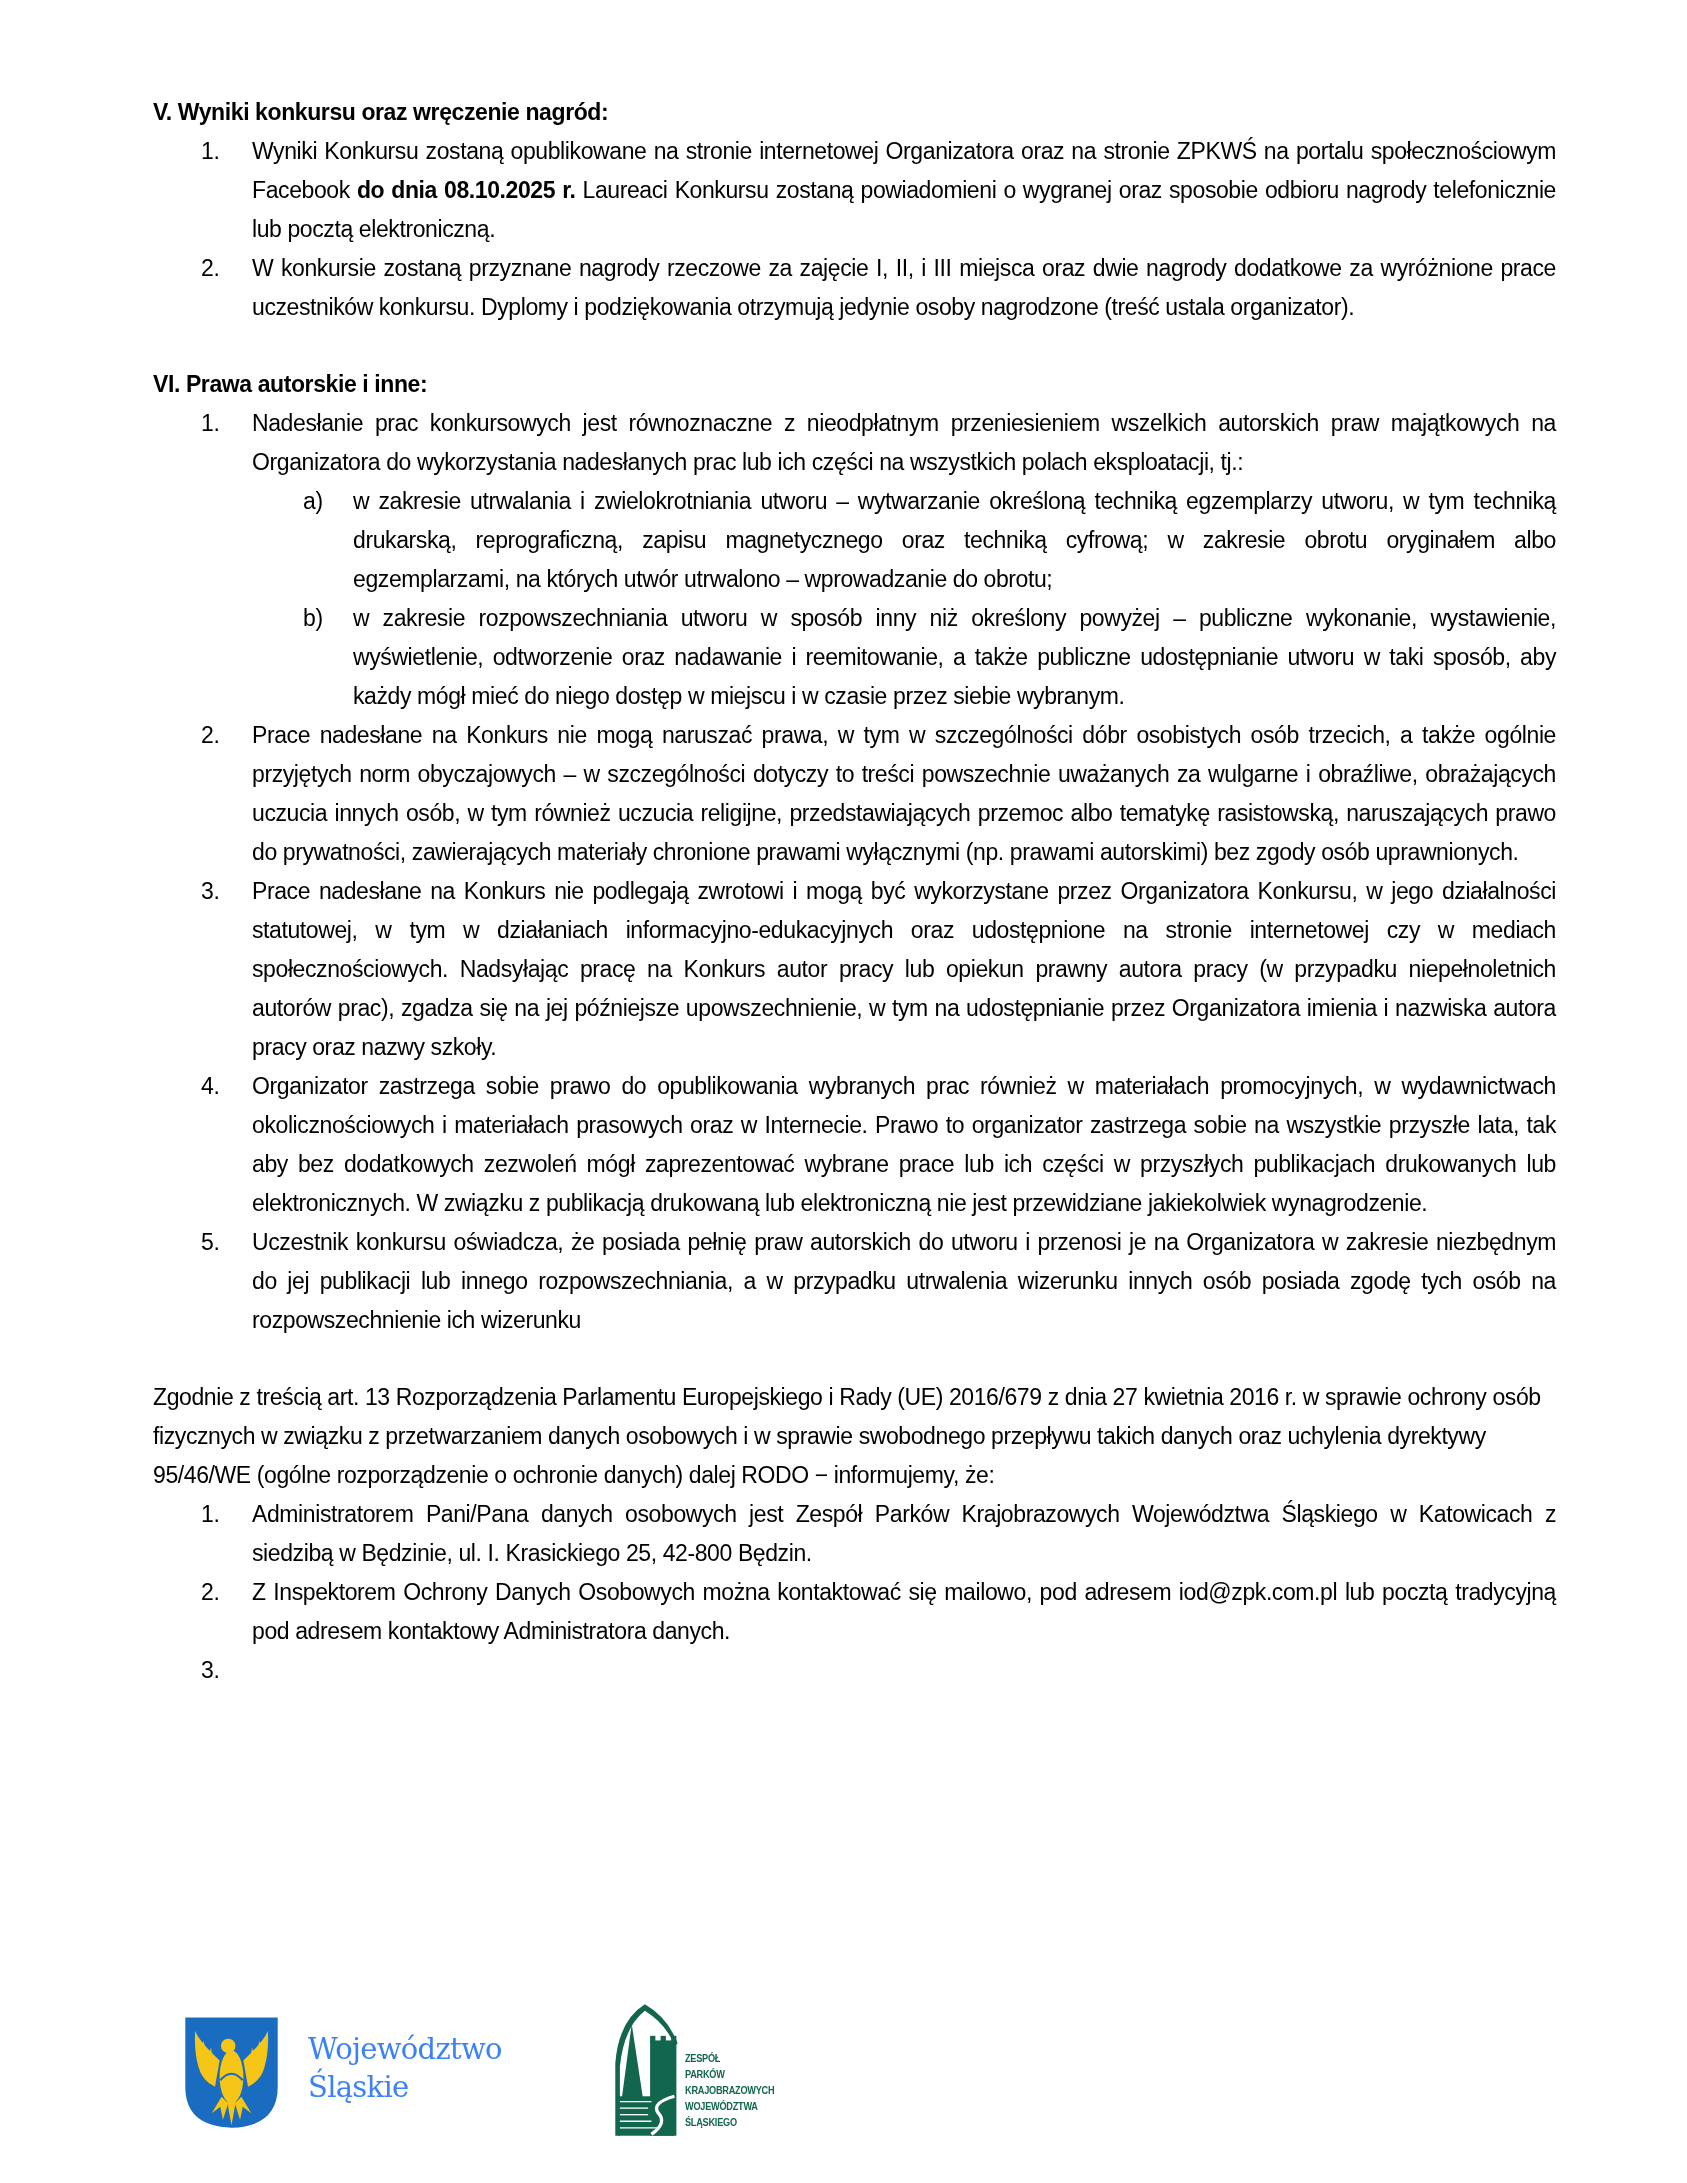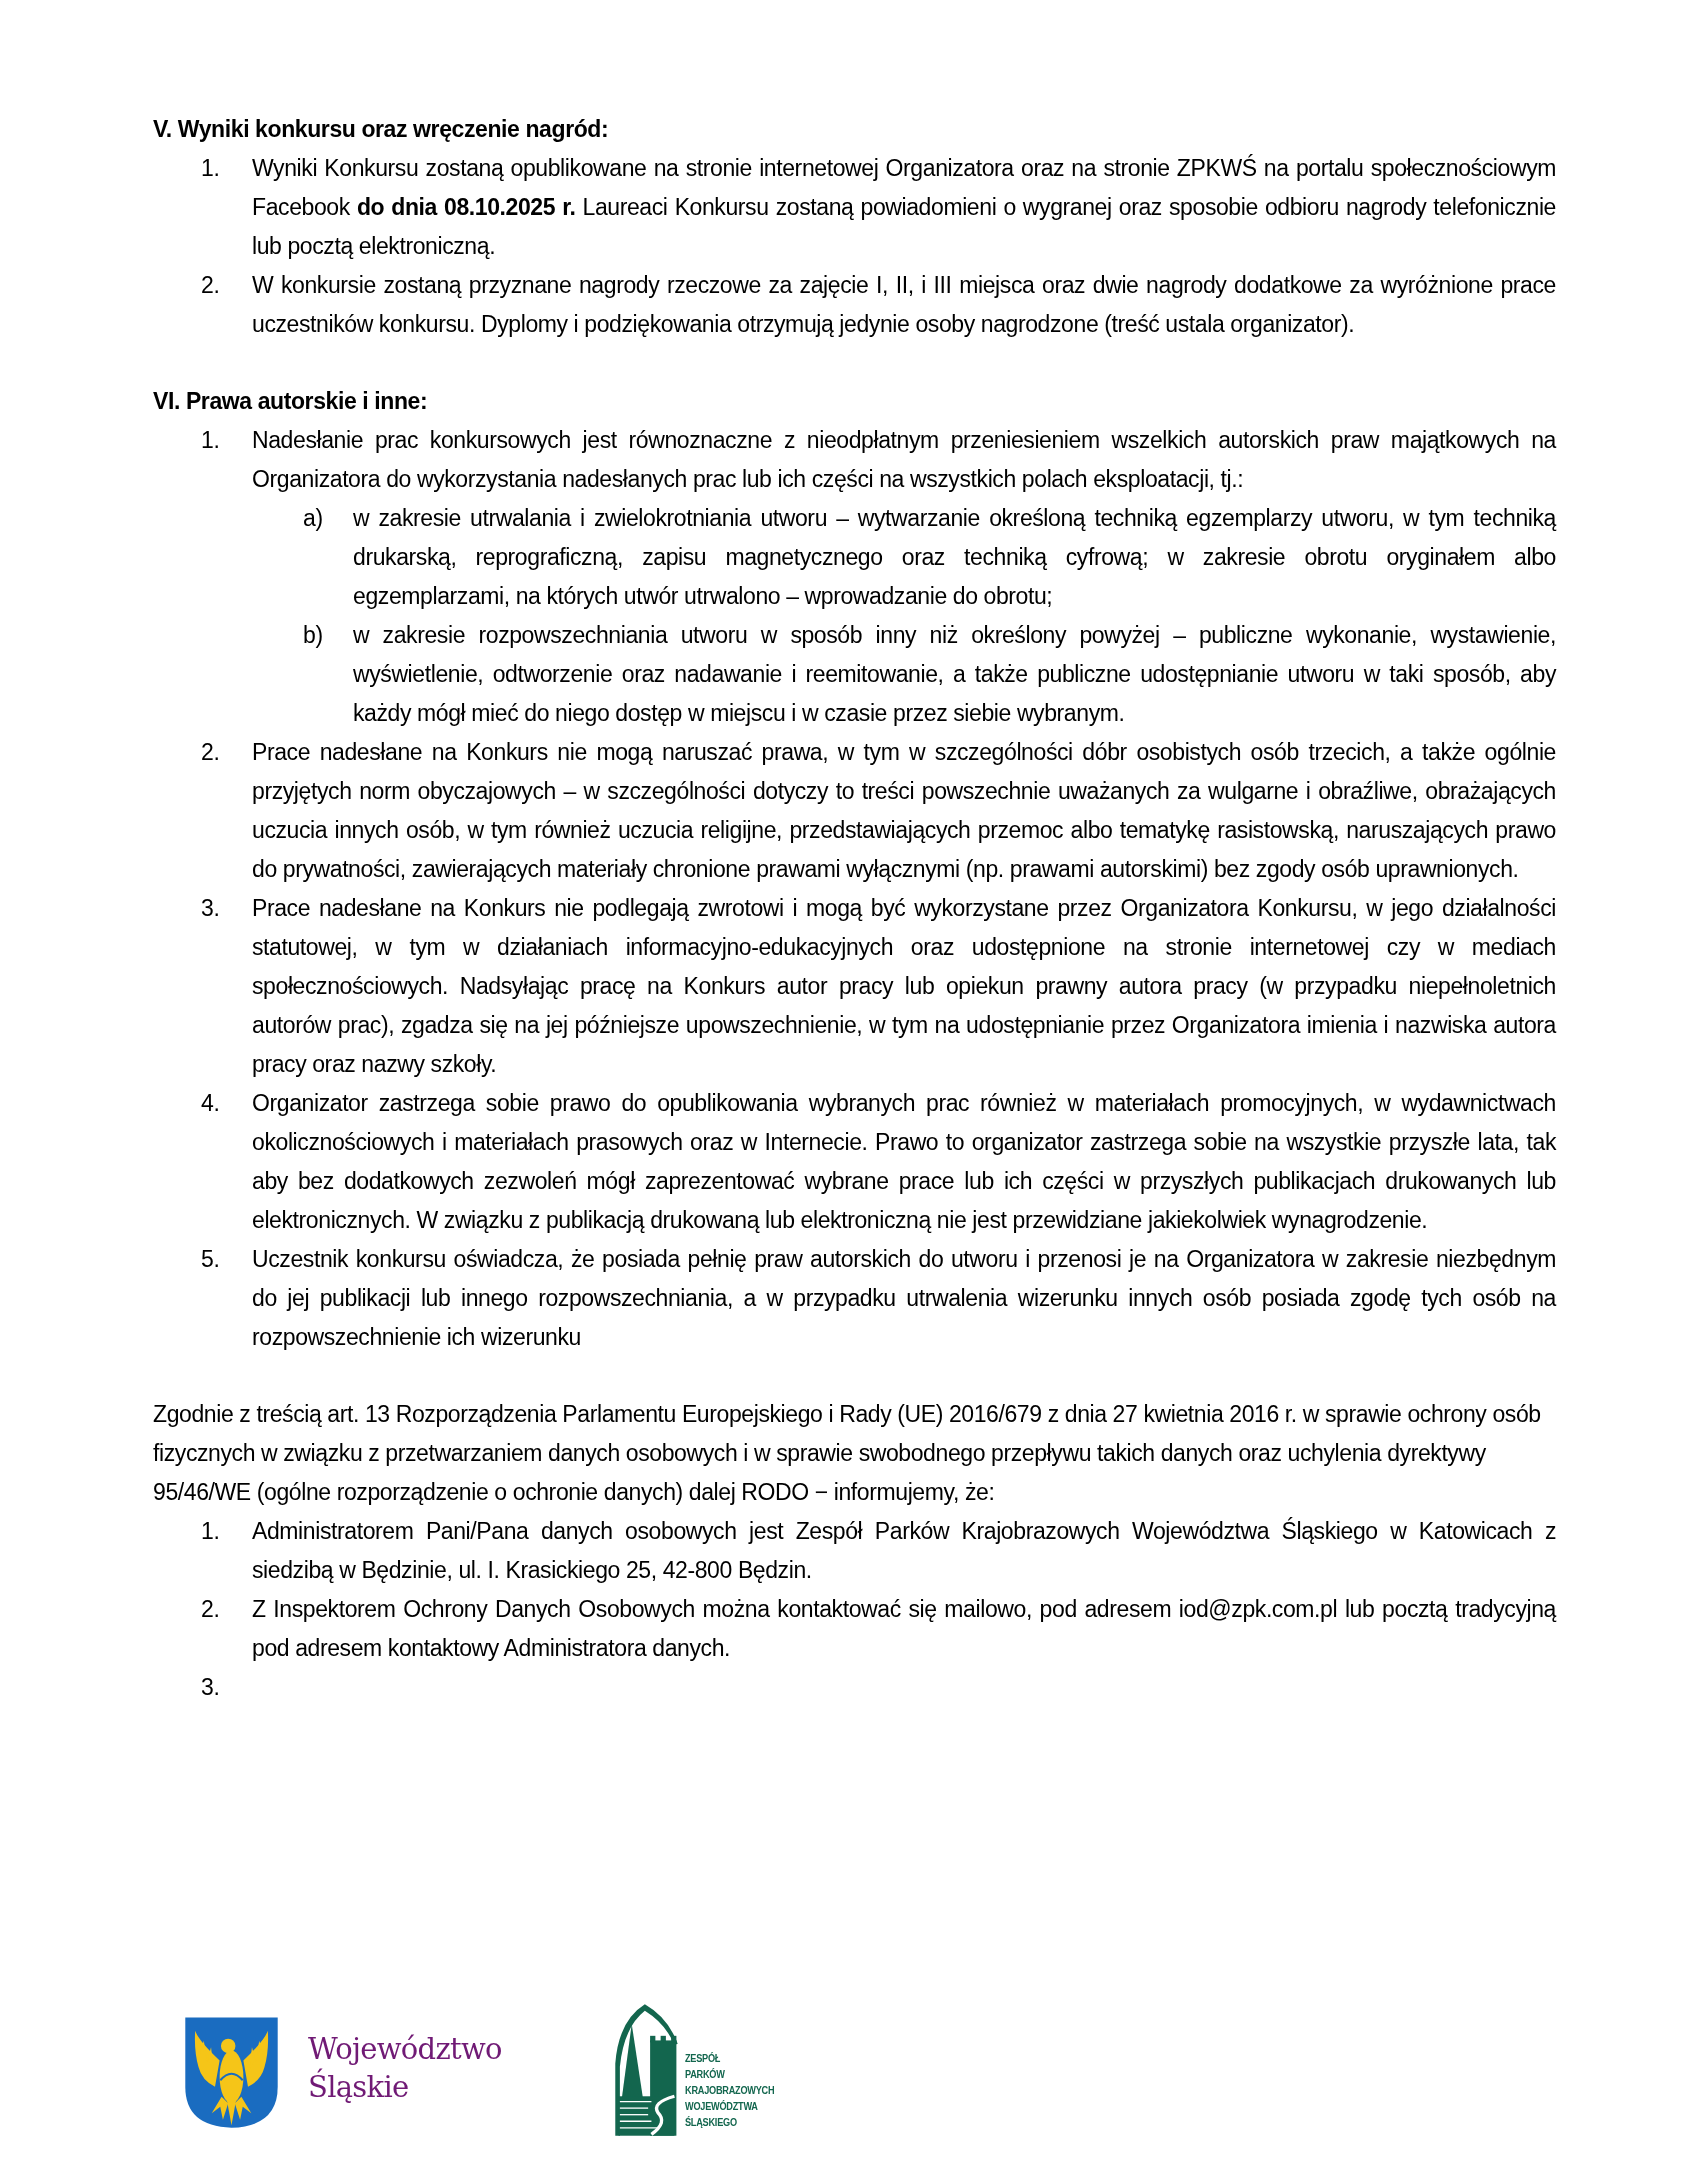--- a/index.html
+++ b/index.html
@@ -1,33 +1,33 @@
 <!DOCTYPE html>
 <html style="font-size:10.6px"><head>
 <meta charset="utf-8">
 <style>
   html, body { margin: 0; padding: 0; background: #ffffff; }
   body { width: 1687px; height: 2183px; position: relative; overflow: hidden;
          font-family: "Liberation Sans", sans-serif; color: #000; }
-  .page { position: absolute; left: 153px; top: 93px; width: 1403px; margin-top: 17px; }
+  .page { position: absolute; left: 153px; top: 93px; width: 1403px; }
   .doc-text { font-size: 23px; line-height: 39px; letter-spacing: -0.4px; }
   h2.section-title { font-size: 23px; font-weight: bold; margin: 0; line-height: 39px; letter-spacing: -0.4px; }
   .section { margin-bottom: 38px; }
   ol.num-list { list-style: none; margin: 0; padding: 0; }
   ol.num-list > li { position: relative; padding-left: 99px; text-align: justify; }
   ol.num-list > li > .marker { position: absolute; left: 48px; top: 0; }
   ol.sub-list { list-style: none; margin: 0; padding: 0; }
   ol.sub-list > li { position: relative; padding-left: 101px; margin-left: 0; text-align: justify; }
   ol.sub-list > li > .marker { position: absolute; left: 50px; top: 0; }
   p.para { margin: 0; text-align: left; }
   b { font-weight: bold; }
   .logos { position: absolute; top: 2011px; left: 169px; width: 662px; height: 132px; }
   .logo-slaskie { position: absolute; left: 0; top: 0; width: 337px; height: 132px; }
   .logo-slaskie .shield { position: absolute; left: 13.2px; top: 3.3px; width: 99px; height: 116px; }
-  .logo-slaskie .name { position: absolute; left: 139px; top: 18.5px; color: #701a75;
+  .logo-slaskie .name { position: absolute; left: 139px; top: 18.5px; color: #3b82f6;
       font-family: "DejaVu Serif", serif; font-size: 29px; line-height: 38px; letter-spacing: -0.7px; }
   .logo-zpk { position: absolute; left: 430px; top: -13.2px; width: 192px; height: 152px; }
   .logo-zpk .emblem { position: absolute; left: 13.2px; top: 6.6px; width: 69px; height: 132px; }
   .logo-zpk .txt { position: absolute; left: 86px; top: 52px; color: #13664e; font-weight: bold;
       font-family: "Liberation Sans", sans-serif; font-size: 11.2px; line-height: 16px; letter-spacing: -0.3px; transform: scaleX(0.82); transform-origin: left top; }
   .logo-zpk .txt span { display: block; }
 </style>
 </head>
 <body>
 

